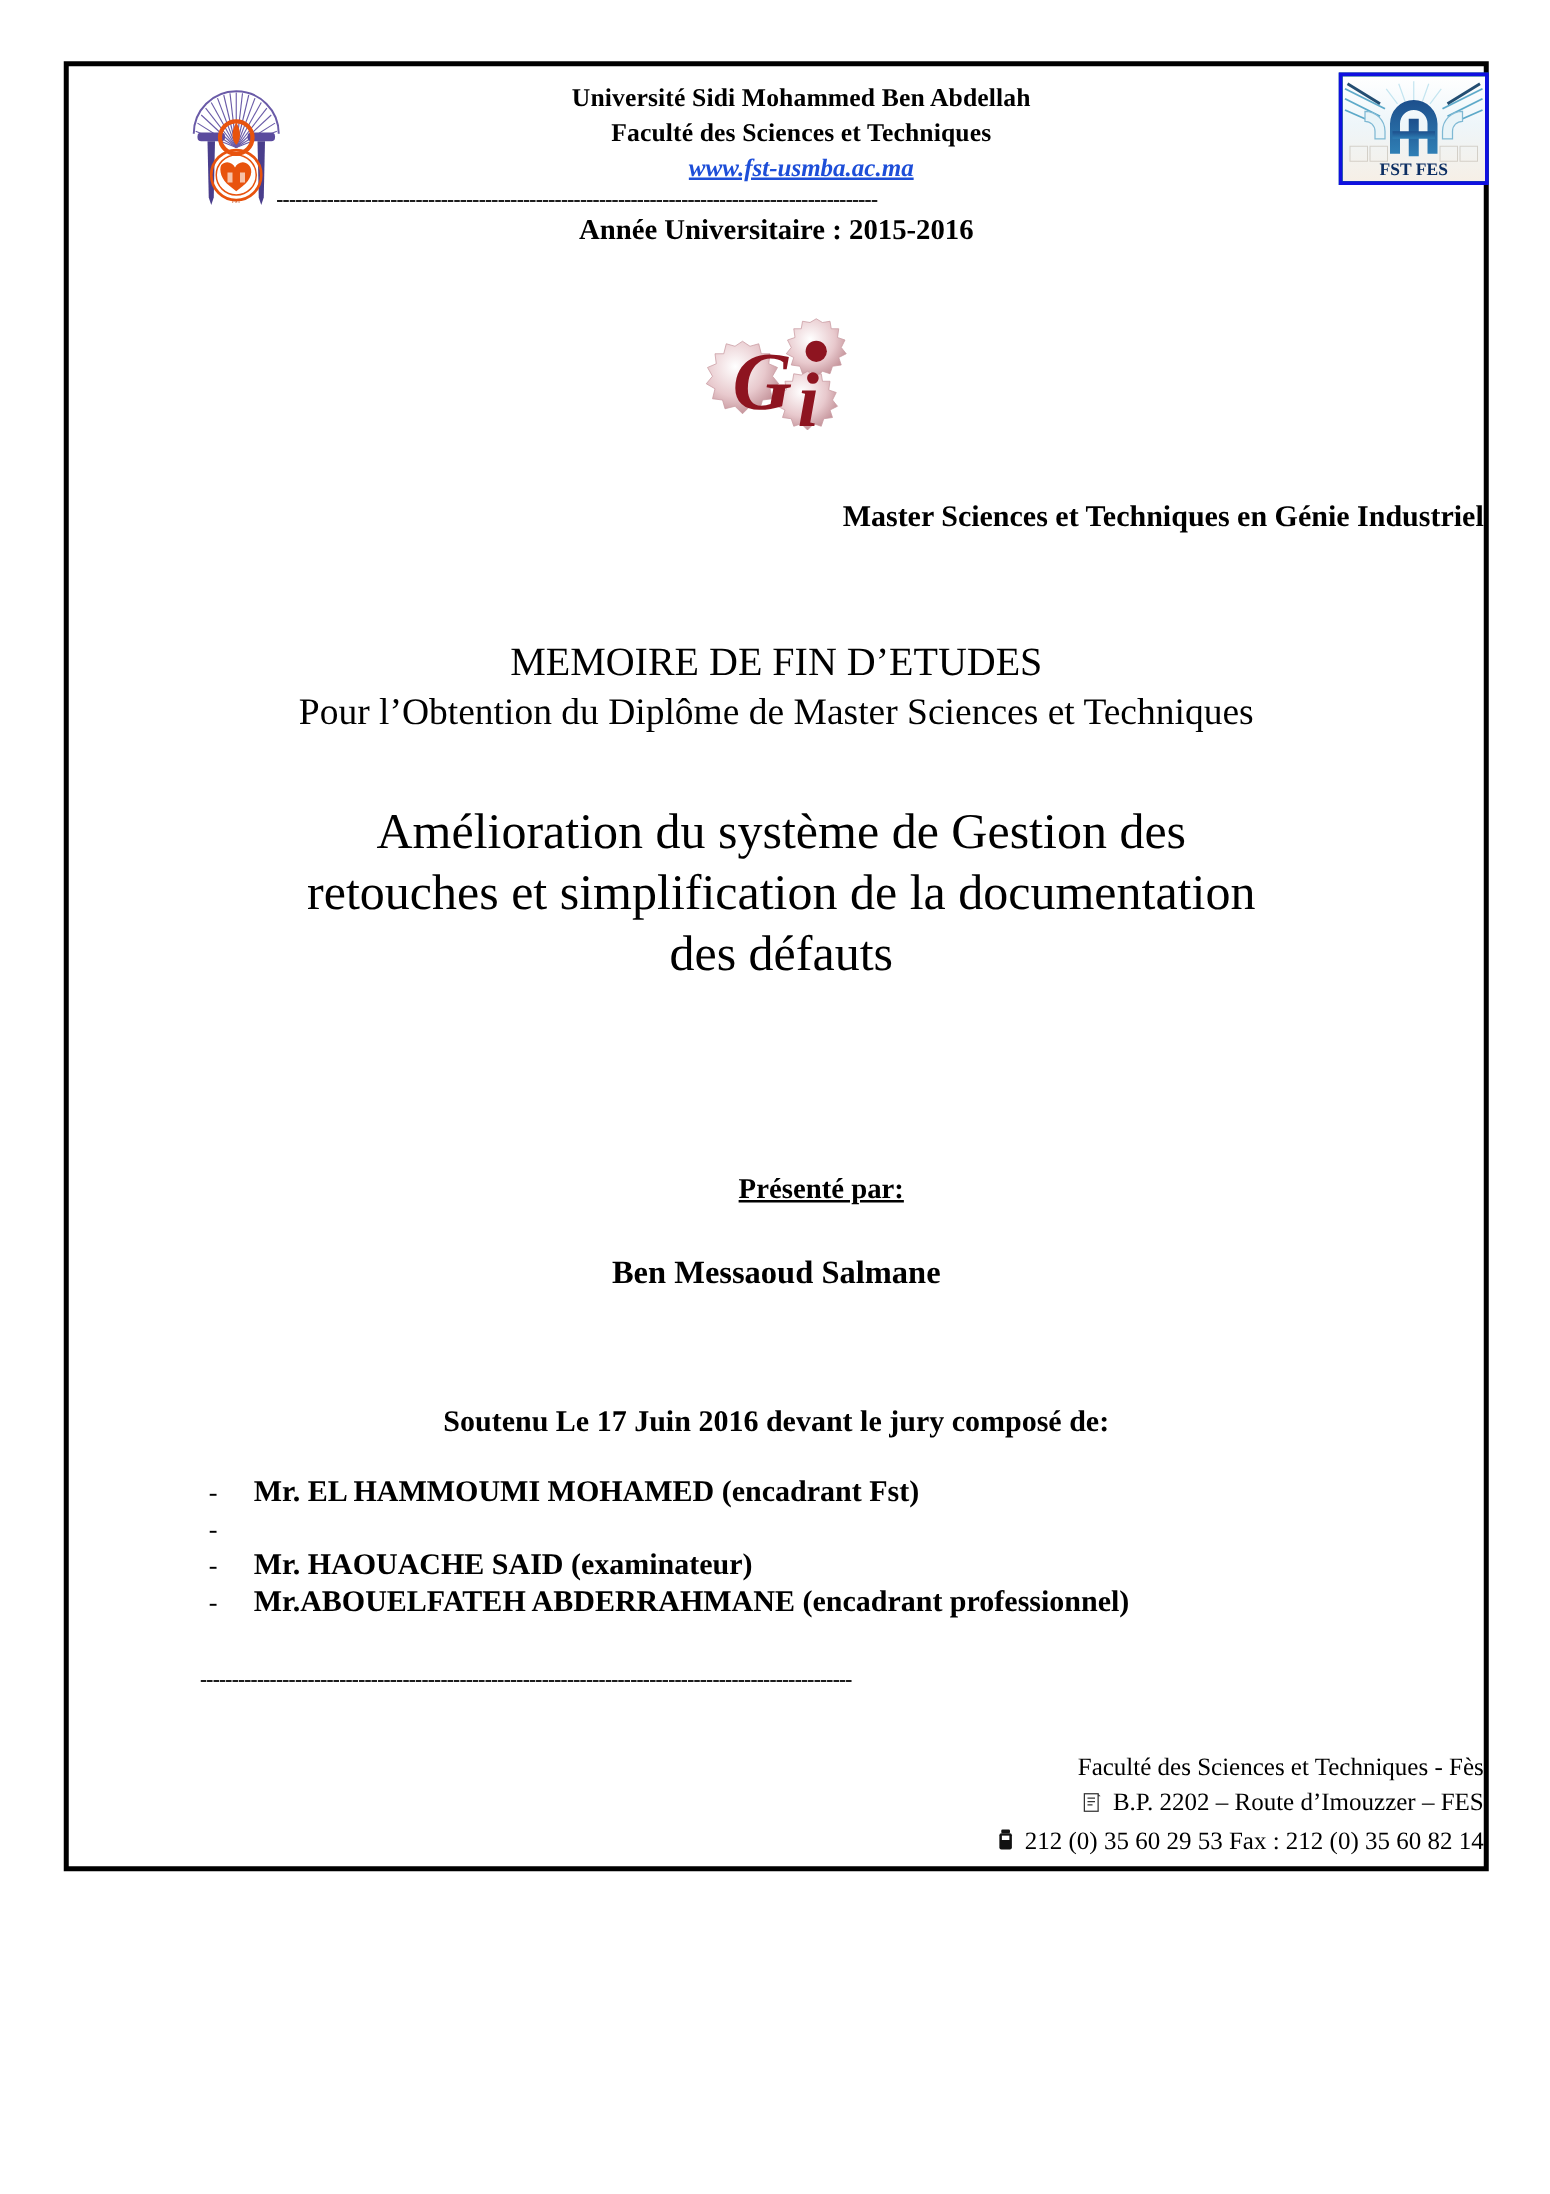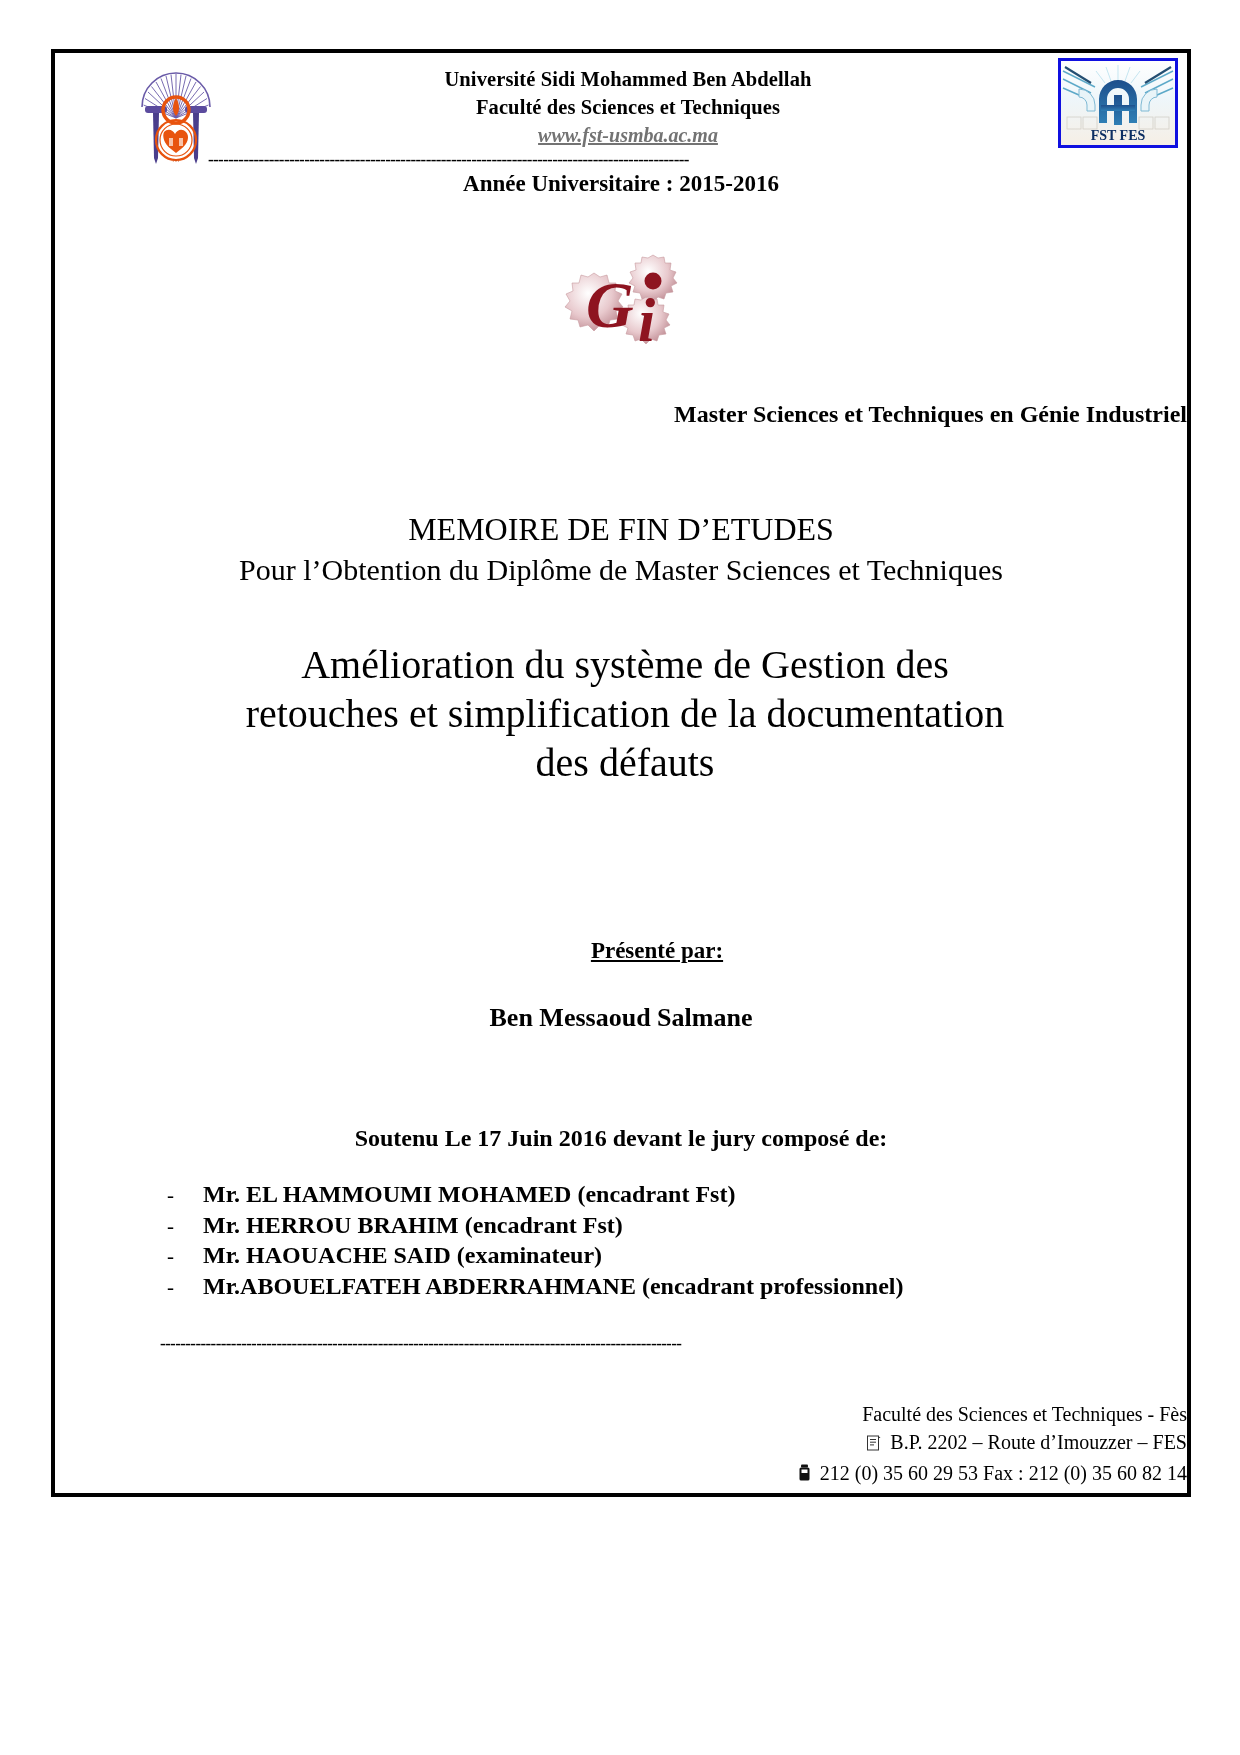--- a/index.html
+++ b/index.html
@@ -28,21 +28,21 @@
   }
   .page-inner {
     position: relative;
     width: 100%;
     height: 100%;
   }
 
   
   .header {
     position: absolute;
-    left: 3px;
+    left: 16px;
     top: 0;
     width: 100%;
     height: 120px;
     padding-left: 18px;
   }
   .header-text {
     position: absolute;
     left: 250px;
     top: 12px;
     width: 640px;
@@ -52,21 +52,21 @@
   .header-line {
     font-size: 20.5px;
     font-weight: bold;
     letter-spacing: 0.1px;
     white-space: nowrap;
   }
   .header-url {
     font-size: 20px;
     font-weight: bold;
     font-style: italic;
-    color: #737373;
+    color: #1d4ed8;
     text-decoration: underline;
     white-space: nowrap;
   }
 
   
   .usmba-logo {
     position: absolute;
     left: 75px;
     top: 7px;
     width: 86px;
@@ -420,21 +420,20 @@
 
     <div class="soutenu">Soutenu Le  17   Juin 2016  devant le jury composé de:</div>
 
     <div class="jury-list">
       <div class="jury-item">
         <span class="jury-dash">-</span>
         <span>Mr. EL HAMMOUMI MOHAMED (encadrant Fst)</span>
       </div>
       <div class="jury-item">
         <span class="jury-dash">-</span>
-        <span>Mr. HERROU BRAHIM (encadrant Fst)</span>
       </div>
       <div class="jury-item">
         <span class="jury-dash">-</span>
         <span>Mr. HAOUACHE SAID (examinateur)</span>
       </div>
       <div class="jury-item">
         <span class="jury-dash">-</span>
         <span>Mr.ABOUELFATEH ABDERRAHMANE (encadrant professionnel)</span>
       </div>
     </div>

